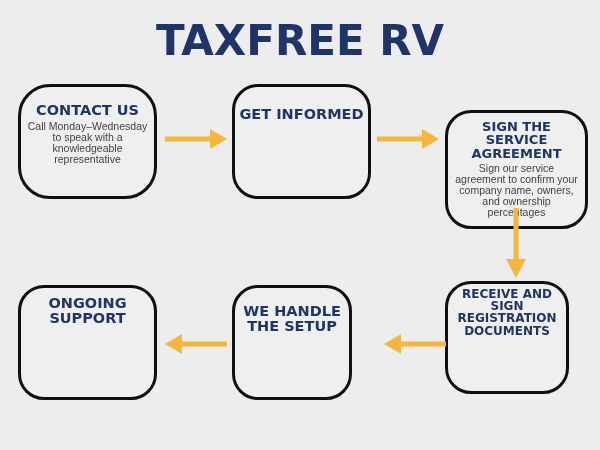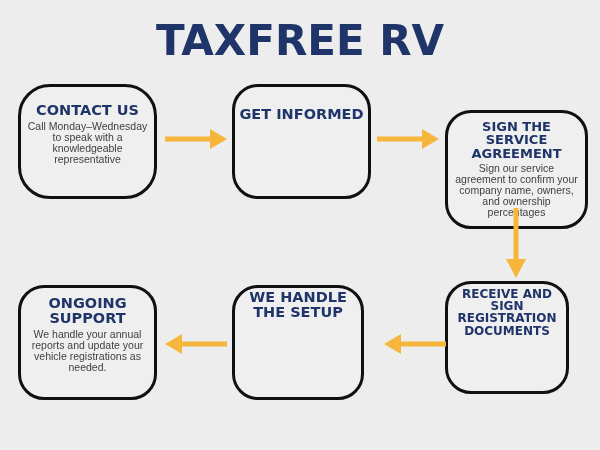--- a/index.html
+++ b/index.html
@@ -52,21 +52,21 @@
     color: var(--body-text);
     font-size: 10.5px;
     line-height: 1.06;
     padding: 0 6px;
   }
   
   .step-1 { left: 18px;  top: 84px;  width: 139px; height: 115px; padding-top: 16px; border-radius: 32px; }
   .step-2 { left: 232px; top: 84px;  width: 139px; height: 115px; padding-top: 20px; }
   .step-3 { left: 445px; top: 79px;  width: 143px; height: 119px; padding-top: 7px; margin-top: 31px; }
   .step-4 { left: 445px; top: 281px; width: 124px; height: 113px; padding-top: 4px; }
-  .step-5 { left: 232px; top: 285px; width: 132px; height: 115px; padding-top: 2px; }
+  .step-5 { left: 232px; top: 285px; width: 120px; height: 115px; padding-top: 16px; }
   .step-6 { left: 18px;  top: 285px; width: 139px; height: 115px; padding-top: 8px; }
   .step-1 .step-heading, .step-2 .step-heading { font-size: 14.5px; }
   .step-3 .step-heading { font-size: 13px;  max-width: 100px; }
   .step-4 .step-heading { font-size: 12px;  max-width: 114px; margin-bottom: 2px; }
   .step-5 .step-heading, .step-6 .step-heading { font-size: 14.5px; max-width: 104px; }
   .step-3 .step-body, .step-4 .step-body { padding: 0 7px; }
   .arrow {
     position: absolute;
     color: var(--arrow-gold);
   }
@@ -101,21 +101,20 @@
   <div class="step step-4">
     <div class="step-heading">RECEIVE AND SIGN REGISTRATION DOCUMENTS</div>
   </div>
 
   <div class="step step-5">
     <div class="step-heading">WE HANDLE THE SETUP</div>
   </div>
 
   <div class="step step-6">
     <div class="step-heading">ONGOING SUPPORT</div>
-    <div class="step-body">We handle your annual reports and update your vehicle registrations as needed.</div>
   </div>
 
   <div class="arrow arrow-1">
     <svg width="62" height="22" viewBox="0 0 62 22">
       <line x1="0" y1="11" x2="48" y2="11" stroke="currentColor" stroke-width="5"></line>
       <polygon points="45,1 62,11 45,21" fill="currentColor"></polygon>
     </svg>
   </div>
 
   <div class="arrow arrow-2">

